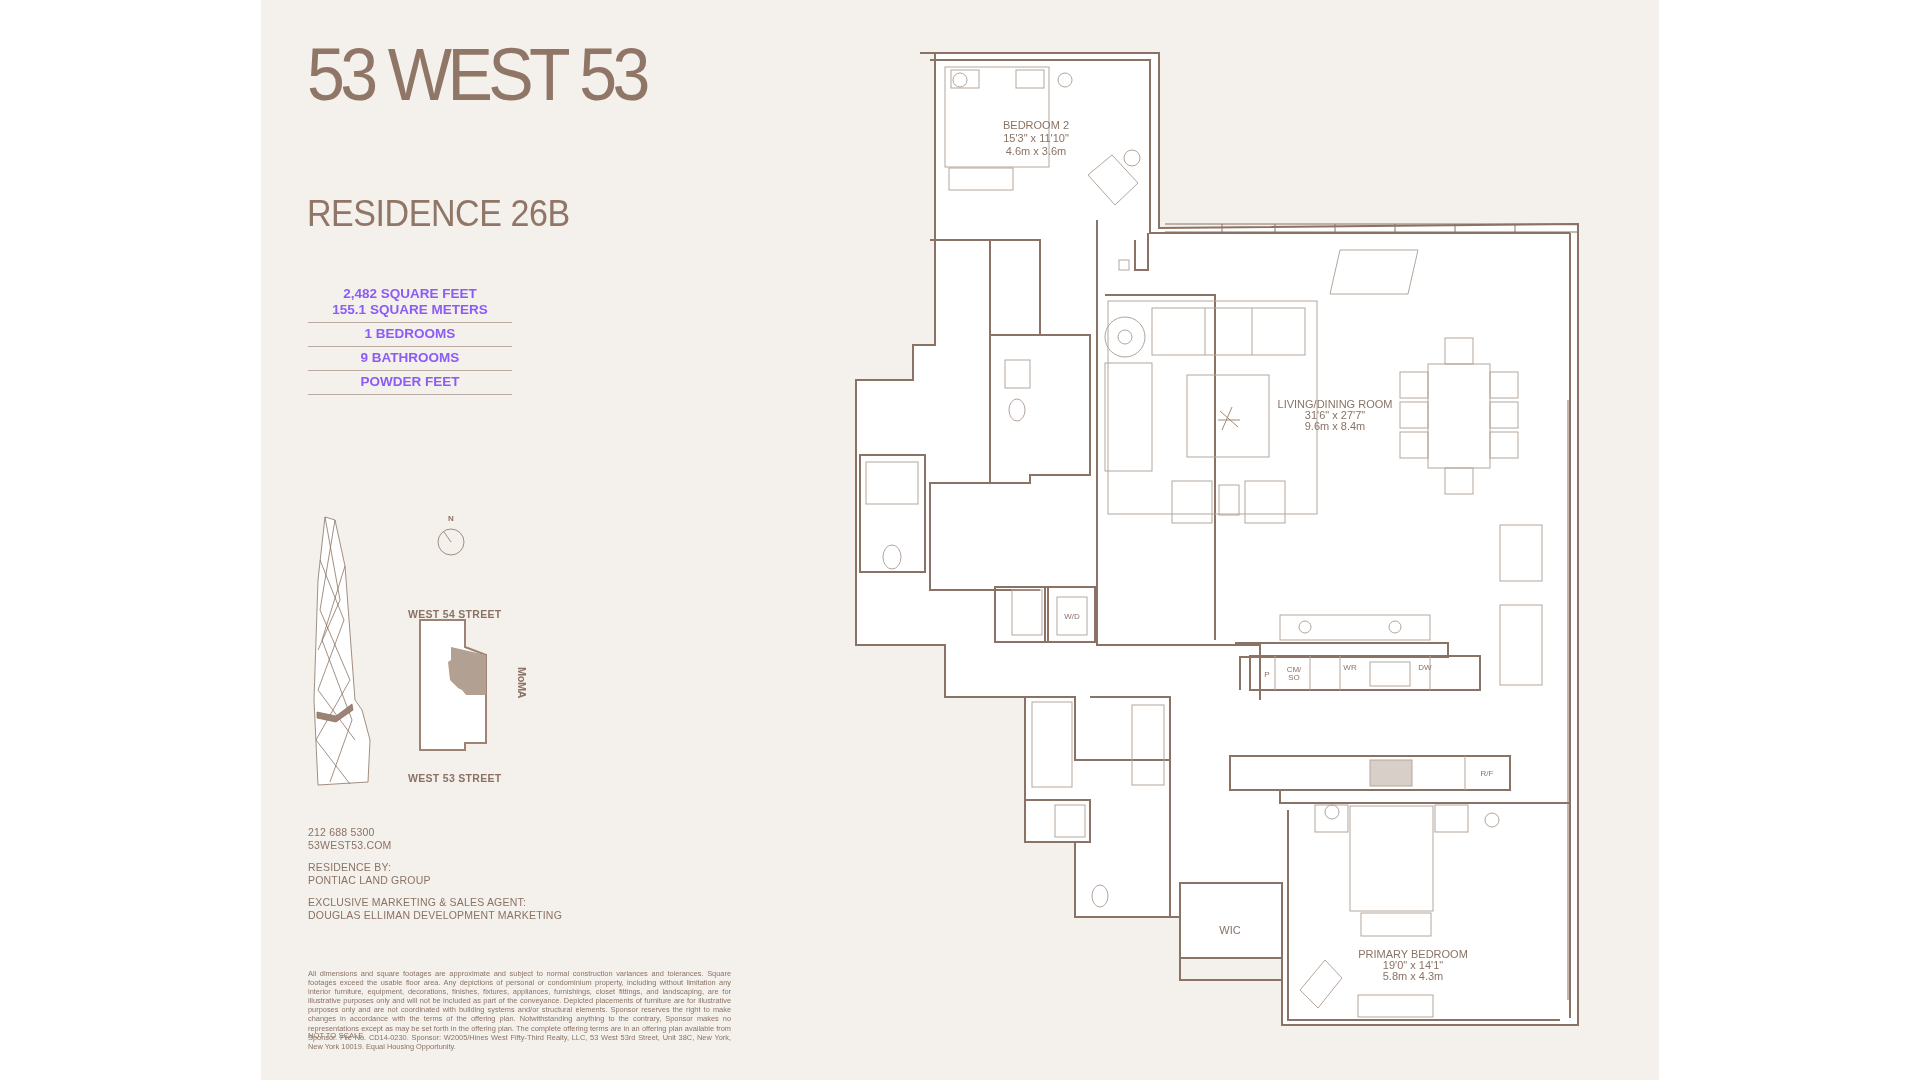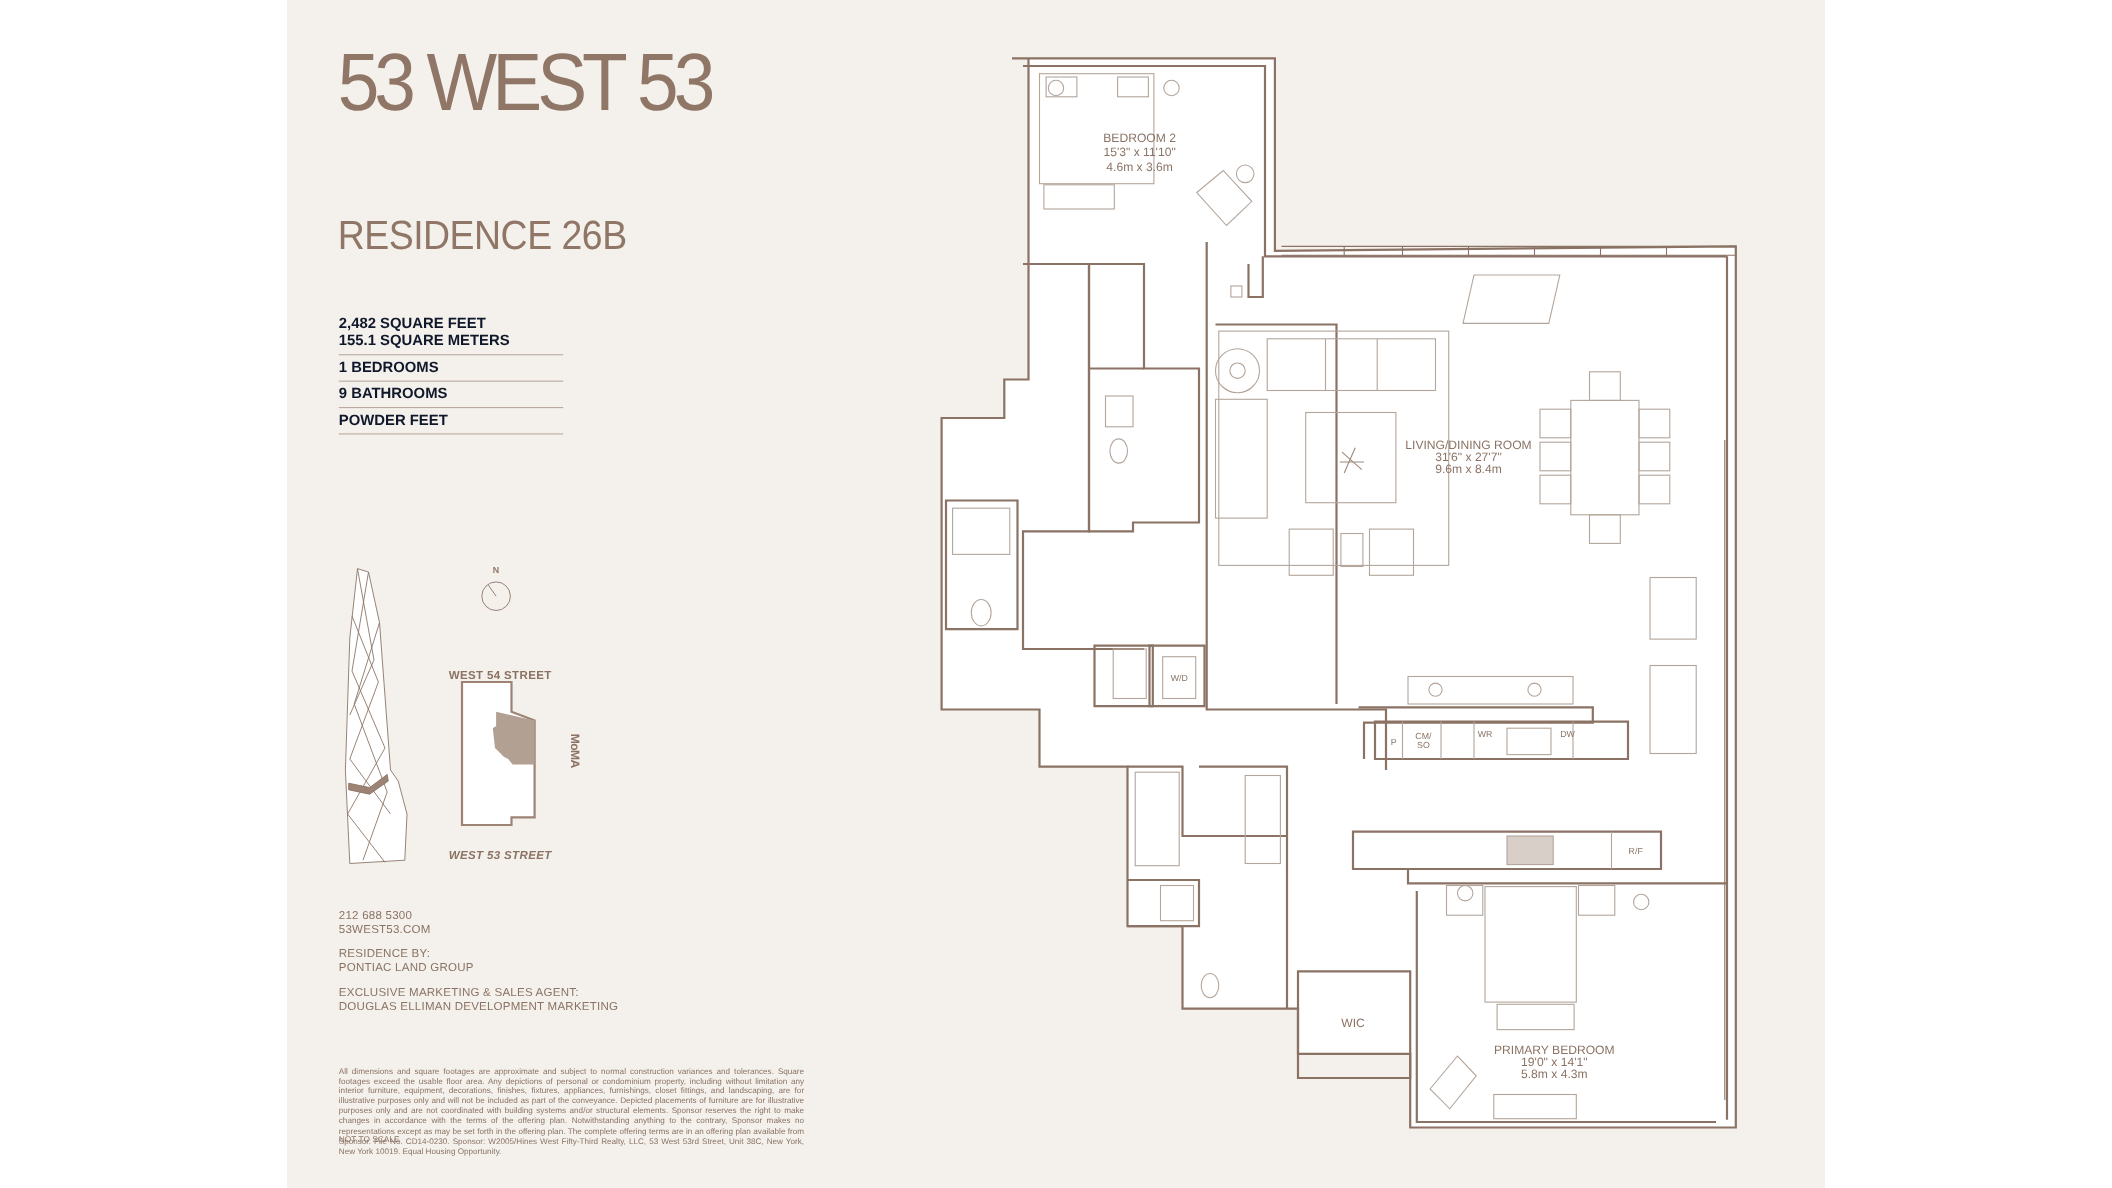--- a/index.html
+++ b/index.html
@@ -1,20 +1,20 @@
 <!DOCTYPE html>
 <html><head>
 <meta charset="utf-8">
 <style>
   html,body{margin:0;padding:0;background:#ffffff;}
   body{width:1920px;height:1080px;position:relative;overflow:hidden;font-family:"Liberation Sans",sans-serif;}
   .sheet{position:absolute;left:261px;top:0;width:1398px;height:1080px;background:#f4f0eb;}
   .brand{position:absolute;left:307px;top:38px;font-size:74px;letter-spacing:-5px;color:#8f7666;font-family:"Liberation Sans",sans-serif;transform:scaleX(0.92);transform-origin:left top;line-height:1;}
   .residence{position:absolute;left:307px;top:193px;font-size:37px;color:#8f7666;letter-spacing:-0.5px;transform:scaleX(0.92);transform-origin:left top;}
-  .specs{position:absolute;left:308px;top:286px;width:204px;color:#0f172a;font-size:13.5px;font-weight:bold;}
+  .specs{position:absolute;left:308px;top:286px;width:204px;color:#8b5cf6;font-size:13.5px;font-weight:bold;text-align:center;}
   .specs .row{border-bottom:1.5px solid #b8aaa0;padding:3px 0 4px 0;line-height:16px;}
   .specs .row:first-child{padding-top:0;}
   .contact{position:absolute;left:308px;top:826px;color:#8a7364;font-size:10.5px;font-weight:normal;line-height:13px;letter-spacing:0.2px;}
   .contact .gap{height:9px;}
   .disclaimer{position:absolute;left:308px;top:945px;width:423px;color:#8a7364;font-size:7.4px;line-height:9.1px;text-align:justify;margin-top:24px;}
   .nts{position:absolute;left:308px;top:1031px;color:#8a7364;font-size:7.6px;text-align:right;}
   .site{position:absolute;left:300px;top:500px;width:240px;height:300px;}
   .street{position:absolute;color:#8a7364;font-size:10.5px;font-weight:bold;letter-spacing:0.3px;}
   .compass-n{position:absolute;color:#8a7364;font-size:8px;font-weight:bold;}
   .moma{position:absolute;color:#8a7364;font-size:11px;font-weight:900;transform:rotate(90deg);transform-origin:left top;letter-spacing:-0.5px;}
@@ -46,21 +46,21 @@
     <path d="M325 517 L340 600 L318 650 M335 520 L320 610 L350 680 L316 740 L350 784 M345 566 L322 640 L352 720 L330 782 M320 560 L344 620 L318 690 L355 740" fill="none"></path>
     <path d="M317 712 L336 716 L352 704 L353 710 L336 722 L317 718 Z" fill="#9c8374"></path>
   </g>
   <circle cx="451" cy="542" r="13" fill="none" stroke="#8a7364" stroke-width="0.8"></circle>
   <line x1="451" y1="542" x2="444" y2="532" stroke="#8a7364" stroke-width="0.8"></line>
   <path d="M420 620 L465 620 L465 647 L486 655 L486 743 L465 743 L465 750 L420 750 L420 743 L420 710 L420 620 Z" fill="#fff" stroke="#9c8374" stroke-width="2"></path>
   <path d="M451 647 L486 655 L486 695 L466 695 L462 690 L458 688 L450 680 L448 662 L451 660 Z" fill="#b2a093"></path>
 </svg>
 <div class="compass-n" style="left:448px;top:514px;">N</div>
 <div class="street" style="left:408px;top:608px;">WEST 54 STREET</div>
-<div class="street" style="left:408px;top:772px;font-style:italic;">WEST 53 STREET</div>
+<div class="street" style="left:408px;top:772px;">WEST 53 STREET</div>
 <div class="moma" style="left:528px;top:667px;">MoMA</div>
 
 <div class="contact">
   <div>212 688 5300</div>
   <div>53WEST53.COM</div>
   <div class="gap"></div>
   <div>RESIDENCE BY:</div>
   <div>PONTIAC LAND GROUP</div>
   <div class="gap"></div>
   <div>EXCLUSIVE MARKETING &amp; SALES AGENT:</div>

